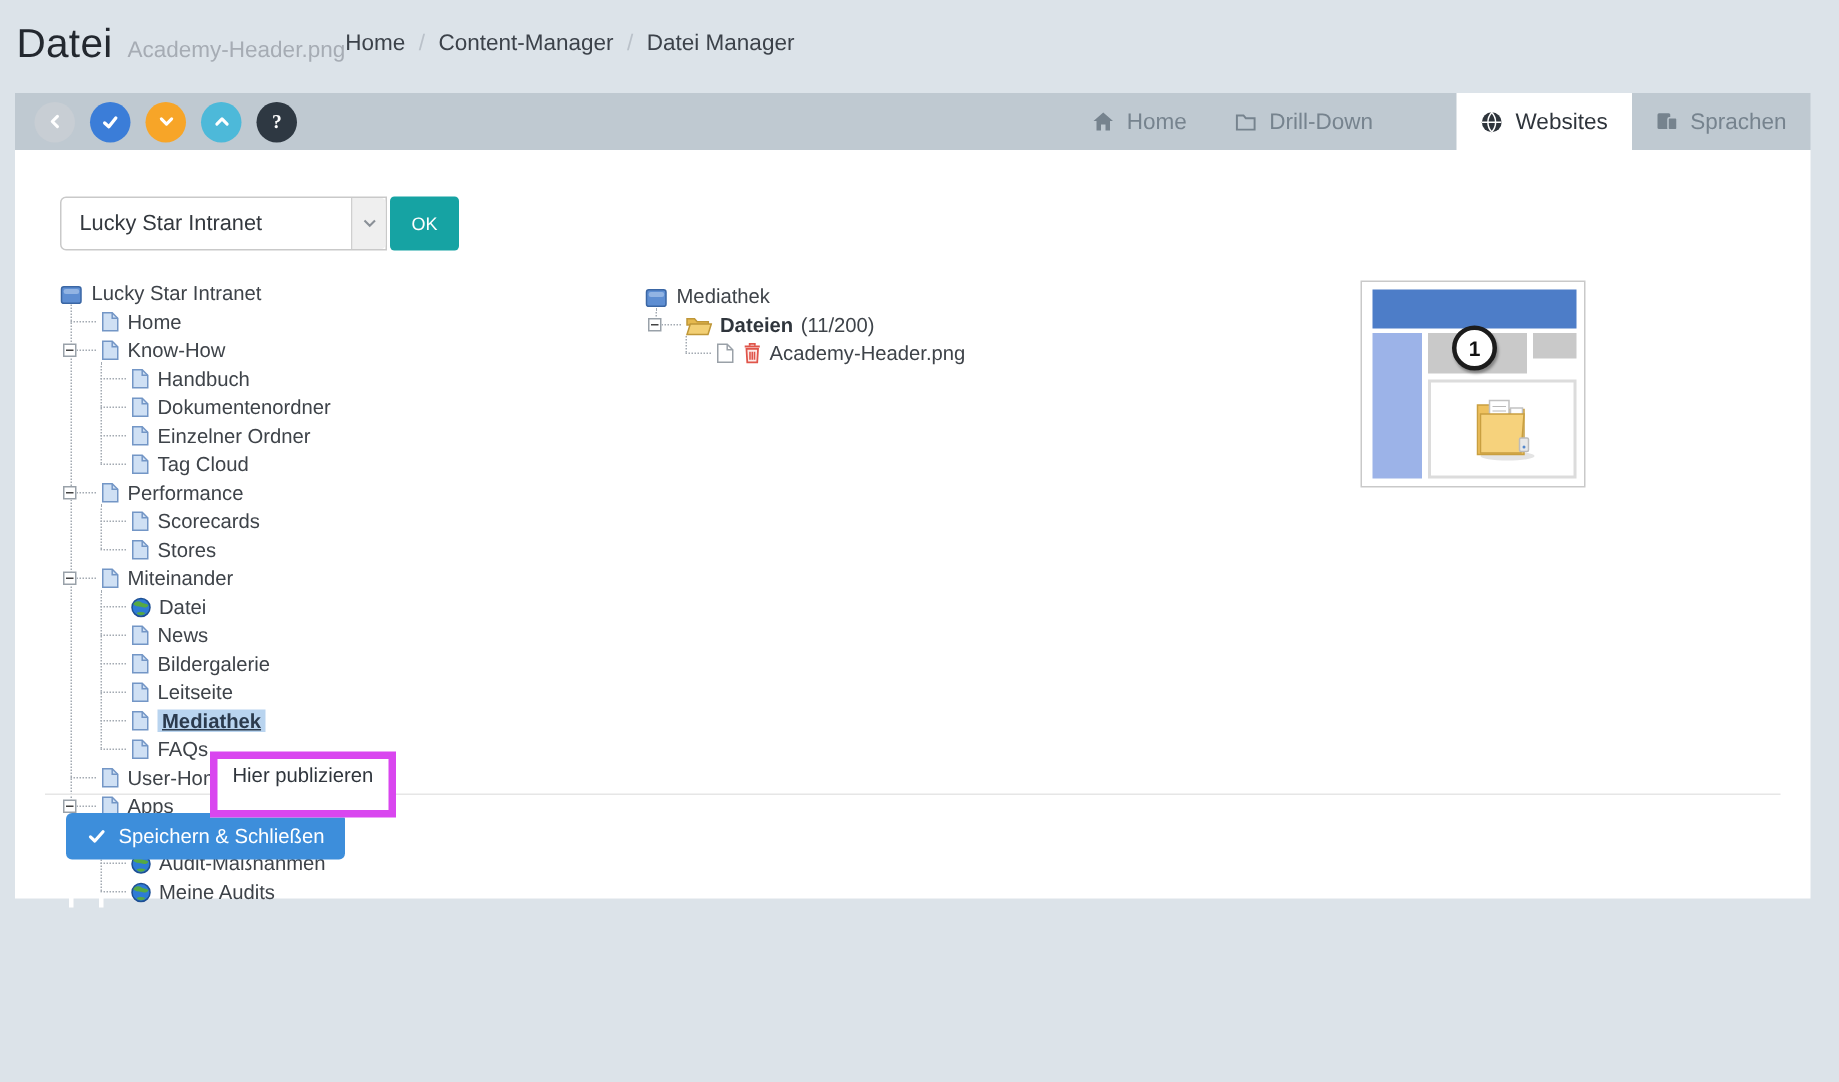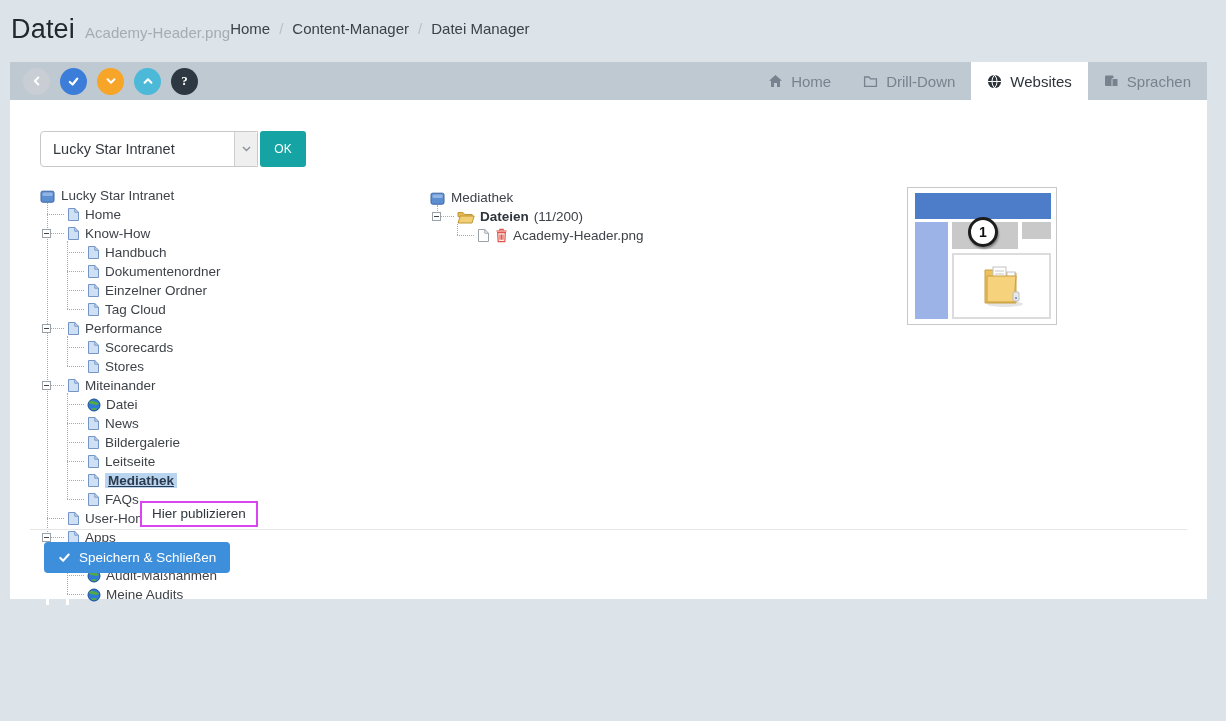--- a/index.html
+++ b/index.html
@@ -28,21 +28,21 @@
   .c-blue   { background:#3b7dd8; }
   .c-orange { background:#f7a528; }
   .c-cyan   { background:#4db9d9; }
   .c-dark   { background:#2e3842; }
   .circ svg { display:block; }
   .q { color:#fff; font-size:13px; font-weight:bold; font-family:"Liberation Serif",serif; }
   .tabs { display:flex; height:38px; }
   .tab { display:flex; align-items:center; gap:8px; padding:0 16px; font-size:15px;
          color:#76838e; cursor:pointer; }
   .tab svg { flex:none; }
-  .tab.active { background:#fff; color:#2e343b; }
+  .tab.active { background:#fff; color:#2e343b;margin-left:40px; }
   
   .panel { position:relative; margin:0 19px 0 10px; height:499px; background:#fff; }
   .selector-row { display:flex; padding:31px 0 0 30px; }
   .select { width:218px; height:36px; background:#fff; border:1px solid #c9c9c9;
             border-radius:4px 0 0 4px; display:flex; align-items:stretch; cursor:pointer; }
   .select-value { flex:1; display:flex; align-items:center; padding-left:12px;
                   font-size:14.5px; color:#33383e; }
   .select-arrow { width:23px; background:#efefef; border-left:1px solid #cfcfcf;
                   display:flex; align-items:center; justify-content:center; color:#8a9097;
                   border-radius:0 3px 3px 0; }
@@ -71,21 +71,21 @@
   .expander::before { content:""; display:block; width:5px; height:1px; background:#444;
               margin:3px auto 0; }
   .lbl { color:#3e4349; white-space:nowrap; }
   .lbl.selected { background:#b9d4ef; font-weight:bold; text-decoration:underline;
               color:#2b3a4d; padding:0 3px; }
   .lbl.b { font-weight:bold; color:#2f353c; }
   .cnt { color:#3e4349; white-space:nowrap; }
   .ticon { flex:none; display:flex; }
   
   .tooltip { position:absolute; left:130px; top:401px; z-index:6; background:#fff;
-             border:2px solid #d946ef; padding:3px 10px 4px; font-size:13.5px;
+             border:5px solid #d946ef; padding:3px 10px 16px; font-size:13.5px;
              color:#2f353c; white-space:nowrap; }
   
   .thumb { position:absolute; left:897px; top:87px; width:150px; height:138px;
            border:1px solid #c9c9c9; background:#fff; }
   .t-header  { position:absolute; left:7px;  top:5px;  width:136px; height:26px; background:#4d7dc8; }
   .t-side    { position:absolute; left:7px;  top:34px; width:33px;  height:97px; background:#9cb3e8; }
   .t-topbox  { position:absolute; left:44px; top:34px; width:66px;  height:27px; background:#c9c9c9; }
   .t-rightbox{ position:absolute; left:114px;top:34px; width:29px;  height:17px; background:#c9c9c9; }
   .t-circle  { position:absolute; left:60px; top:29px; width:30px; height:30px; border-radius:50%;
                background:#fff; border:3px solid #1c1c1c; box-shadow:1px 2px 2px rgba(0,0,0,.35);

